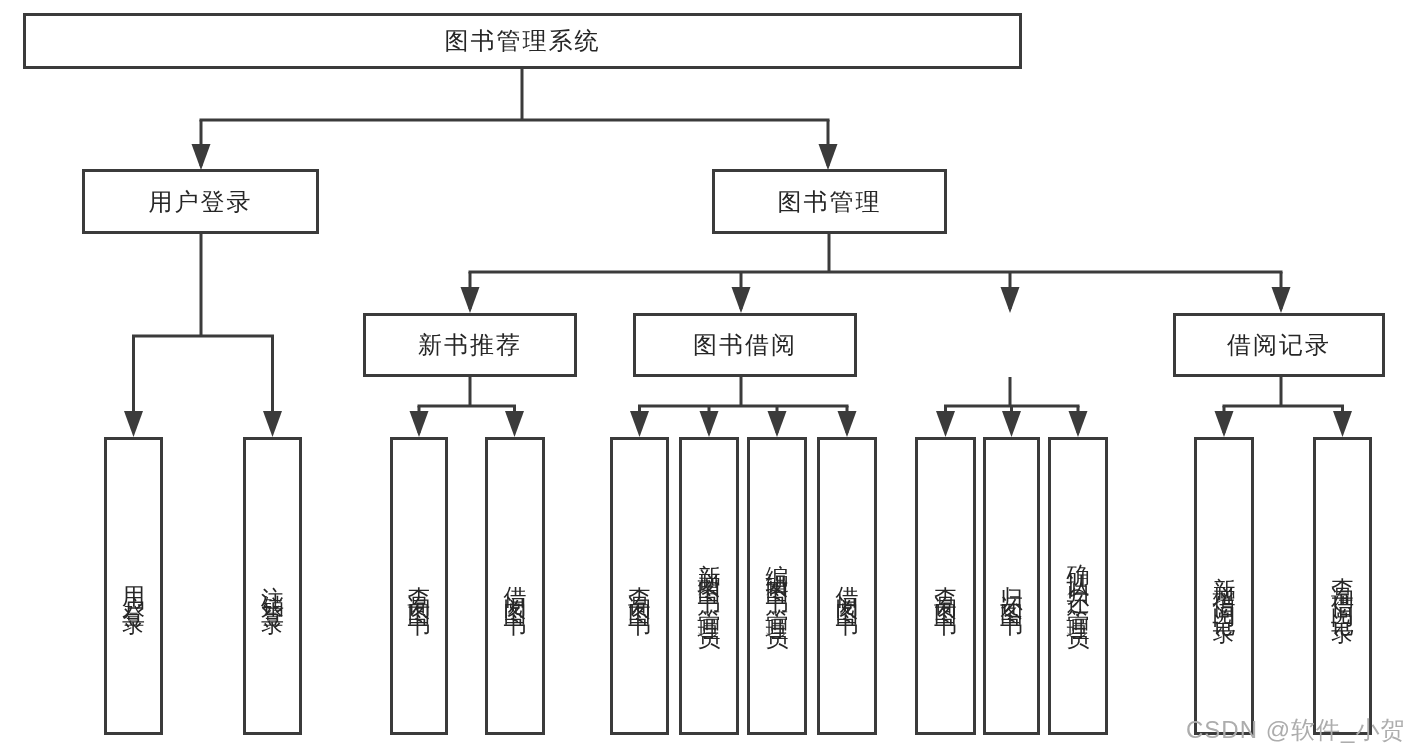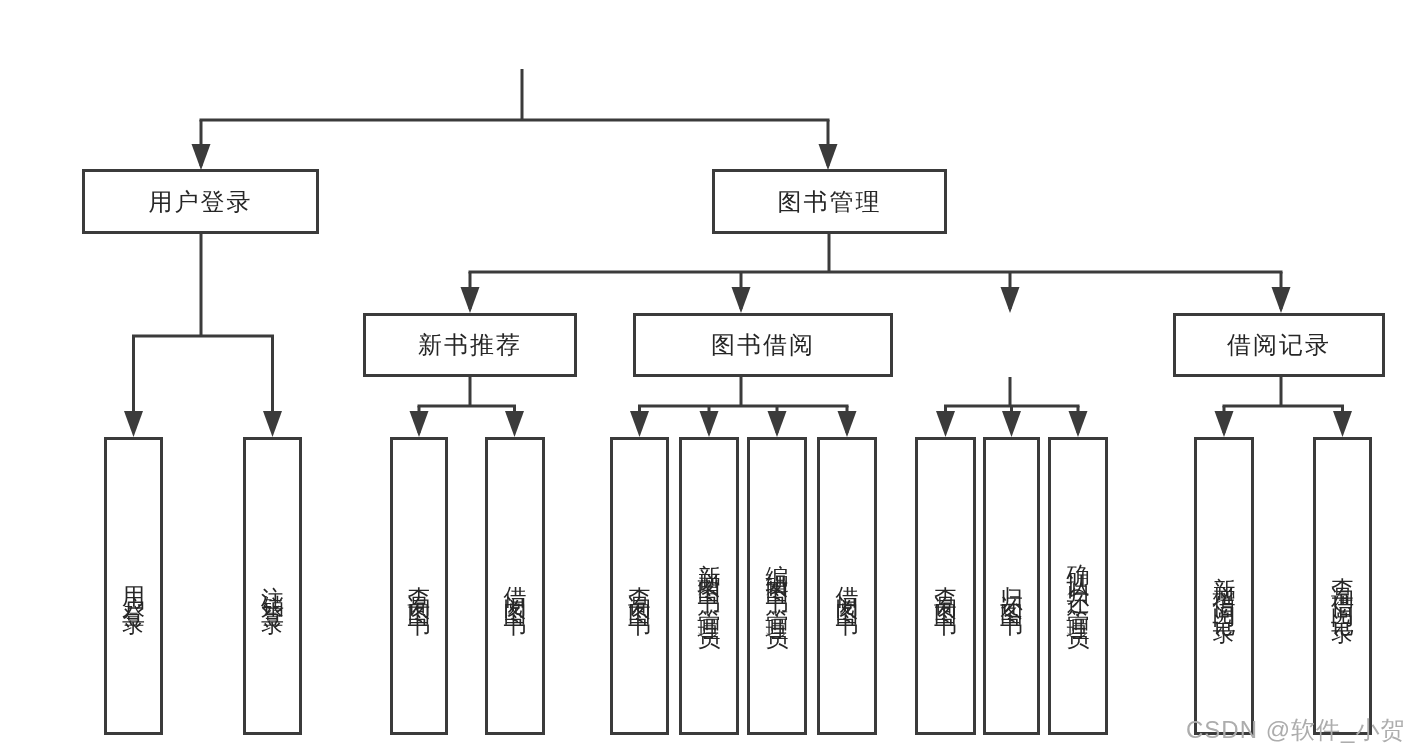--- a/index.html
+++ b/index.html
@@ -127,32 +127,35 @@
     <g>
       <path d="M1281 377 V406"></path>
       <path d="M1222.5 406 H1344"></path>
       <path d="M1224 406 V433"></path>
       <polygon points="1214.5,411 1233.5,411 1224,437"></polygon>
       <path d="M1342.5 406 V433"></path>
       <polygon points="1333,411 1352,411 1342.5,437"></polygon>
     </g>
   </svg>
 
+  <div class="hbox" style="left:23px;top:13px;width:999px;height:56px;">
+    <span class="lbl">图书管理系统</span>
+  </div>
 
   <div class="hbox" style="left:82px;top:169px;width:237px;height:65px;">
     <span class="lbl">用户登录</span>
   </div>
   <div class="hbox" style="left:363px;top:313px;width:214px;height:64px;">
     <span class="lbl">新书推荐</span>
   </div>
 
   <div class="hbox" style="left:712px;top:169px;width:235px;height:65px;">
     <span class="lbl">图书管理</span>
   </div>
-  <div class="hbox" style="left:633px;top:313px;width:260px;height:64px;">
+  <div class="hbox" style="left:633px;top:313px;width:224px;height:64px;">
     <span class="lbl">图书借阅</span>
   </div>
   <div class="hbox" style="left:1173px;top:313px;width:212px;height:64px;">
     <span class="lbl">借阅记录</span>
   </div>
 
   <div class="vbox" style="left:104px;top:437px;width:59px;height:298px;">
     <span class="lbl">用户登录</span>
   </div>
   <div class="vbox" style="left:243px;top:437px;width:59px;height:298px;">

